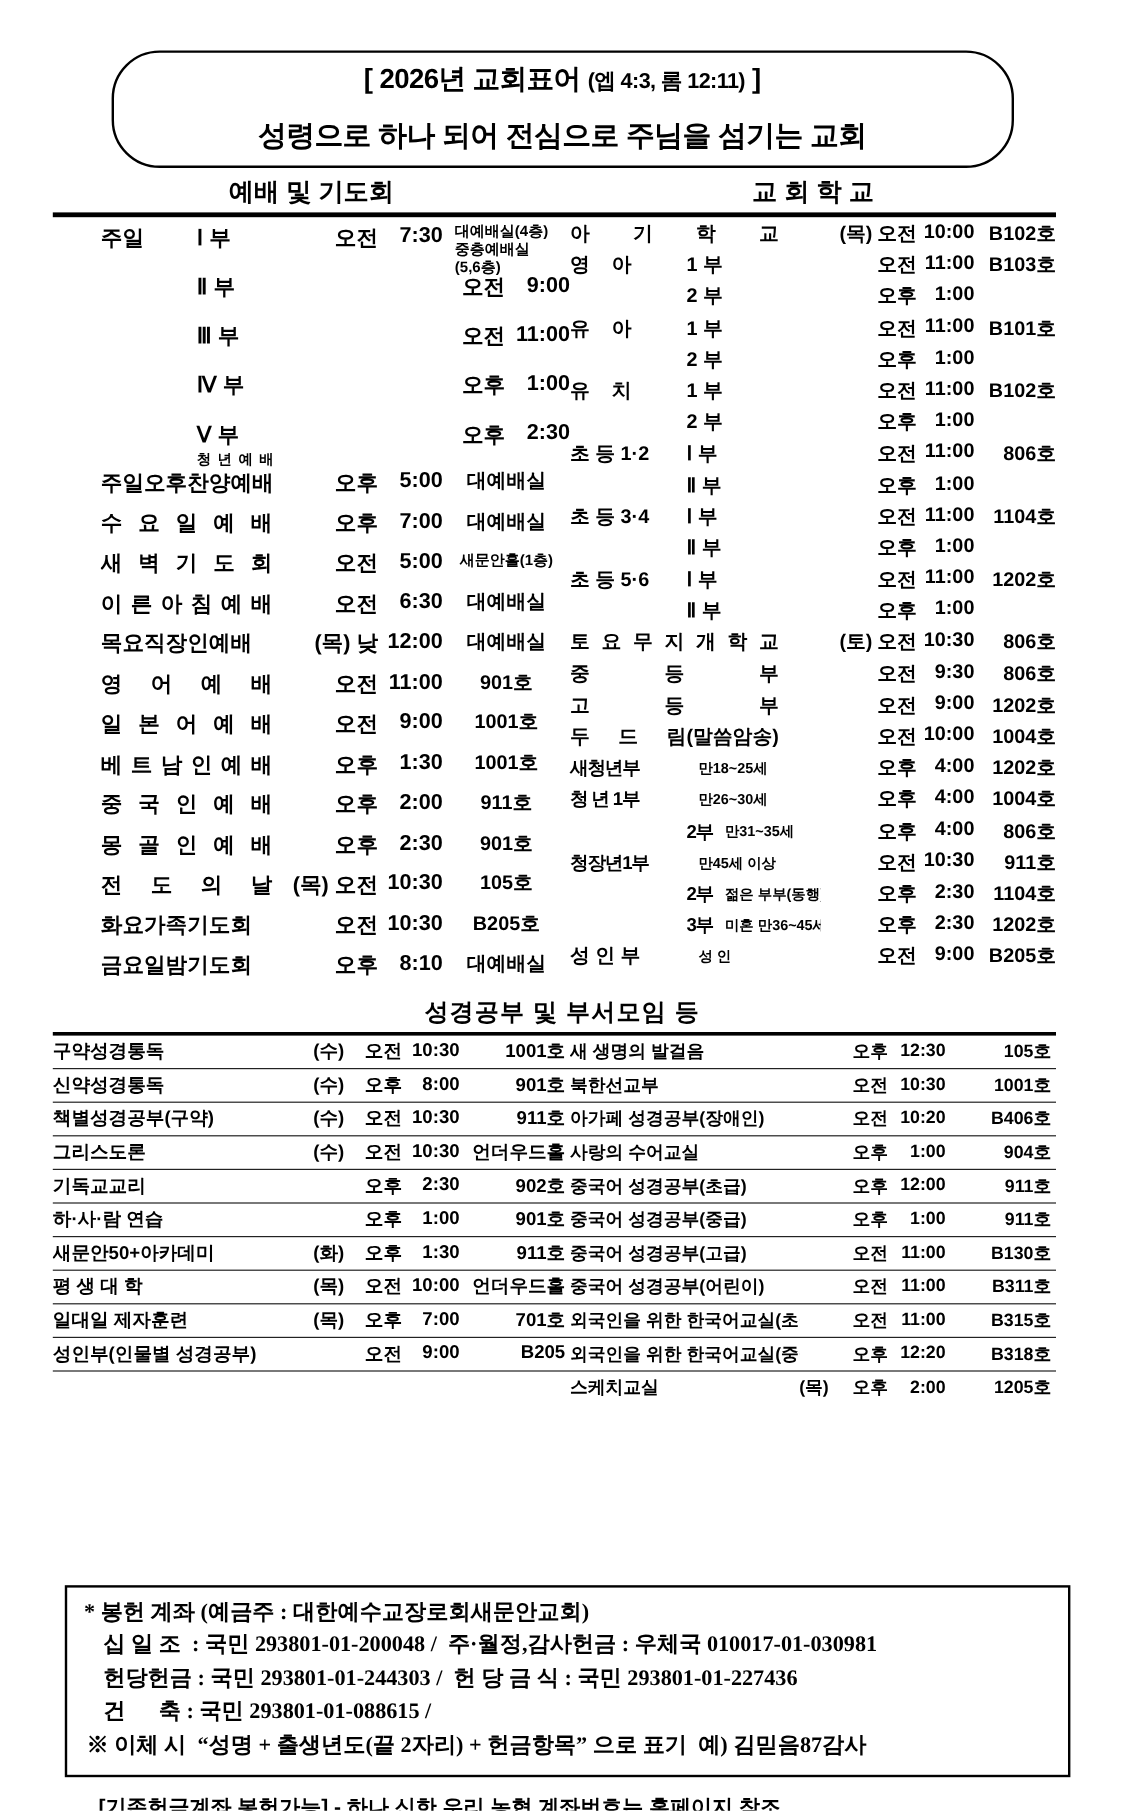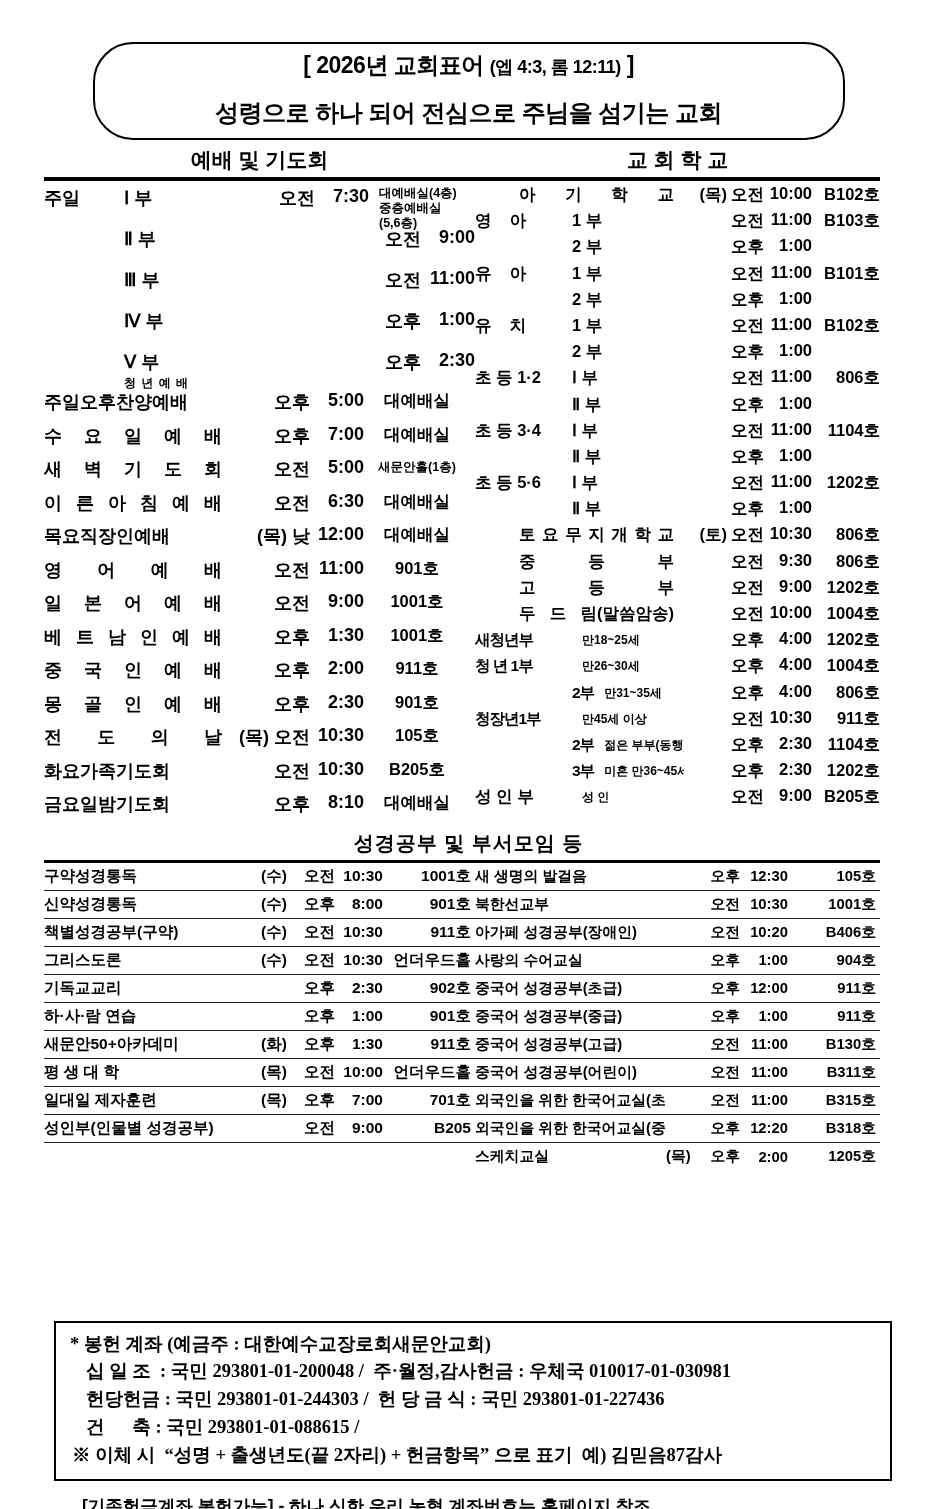--- a/index.html
+++ b/index.html
@@ -12,42 +12,42 @@
   .banner .l1 .ref{font-size:18px;}
   .banner .l2{font-size:24px;font-weight:700;letter-spacing:-0.5px;margin-top:16px;}
 
   
   .cols{display:flex;gap:0;margin-top:4px;}
   .col-l{width:431px;}
   .col-r{width:405px;}
   .sec-head{font-size:21px;font-weight:700;text-align:center;padding-bottom:3px;border-bottom:4px solid #000;}
 
   
-  .w-row{display:flex;align-items:flex-start;font-size:18px;font-weight:700;height:41px;padding-top:5px;box-sizing:border-box;}
+  .w-row{display:flex;align-items:flex-start;font-size:18px;font-weight:700;height:41px;padding-top:5px;box-sizing:border-box;margin-left:40px;}
   .w-row.r2{height:33.5px;padding-top:4px;}
   .w-pre{width:80px;}
   .w-partwrap{flex:1;}
   .w-part{display:block;}
   .w-sub{display:block;font-size:12px;letter-spacing:1px;margin-top:1px;}
   .w-sub:empty{display:none;}
   .w-name{width:178px;text-align:justify;text-align-last:justify;overflow:hidden;white-space:nowrap;}
   .w-sched{display:flex;justify-content:flex-end;width:142px;flex-shrink:0;}
   .w-day{margin-right:5px;}
   .w-day:empty{margin:0;}
   .w-ampm{}
   .w-time{width:54px;text-align:right;}
   .w-room{width:106px;text-align:center;font-size:16.5px;flex-shrink:0;}
   .w-room.sm{font-size:12.5px;padding-top:2px;}
   .w-note{font-size:12.5px;line-height:1.18;white-space:pre-line;text-align:left;padding-left:10px;box-sizing:border-box;}
   .w-note:empty{display:none;}
 
   
   .s-row{display:flex;align-items:flex-start;font-size:16.5px;font-weight:700;height:26.2px;padding-top:3px;box-sizing:border-box;}
   .s-g{min-width:97px;white-space:pre;}
-  .wide .s-g{width:174px;text-align:justify;text-align-last:justify;white-space:nowrap;overflow:hidden;margin-left:44px;}
+  .wide .s-g{width:174px;text-align:justify;text-align-last:justify;white-space:nowrap;overflow:hidden;}
   .s-p{white-space:pre;}
   .s-note{flex:1;font-size:12px;padding-top:3px;padding-left:10px;white-space:nowrap;overflow:hidden;}
   .s-sched{display:flex;justify-content:flex-end;width:128px;flex-shrink:0;}
   .s-day{margin-right:4px;}
   .s-day:empty{margin:0;}
   .s-time{width:48px;text-align:right;}
   .s-room{width:68px;text-align:right;flex-shrink:0;}
   .em .s-g,.em .s-p{font-size:15.5px;letter-spacing:-1px;padding-top:1px;}
 
   

